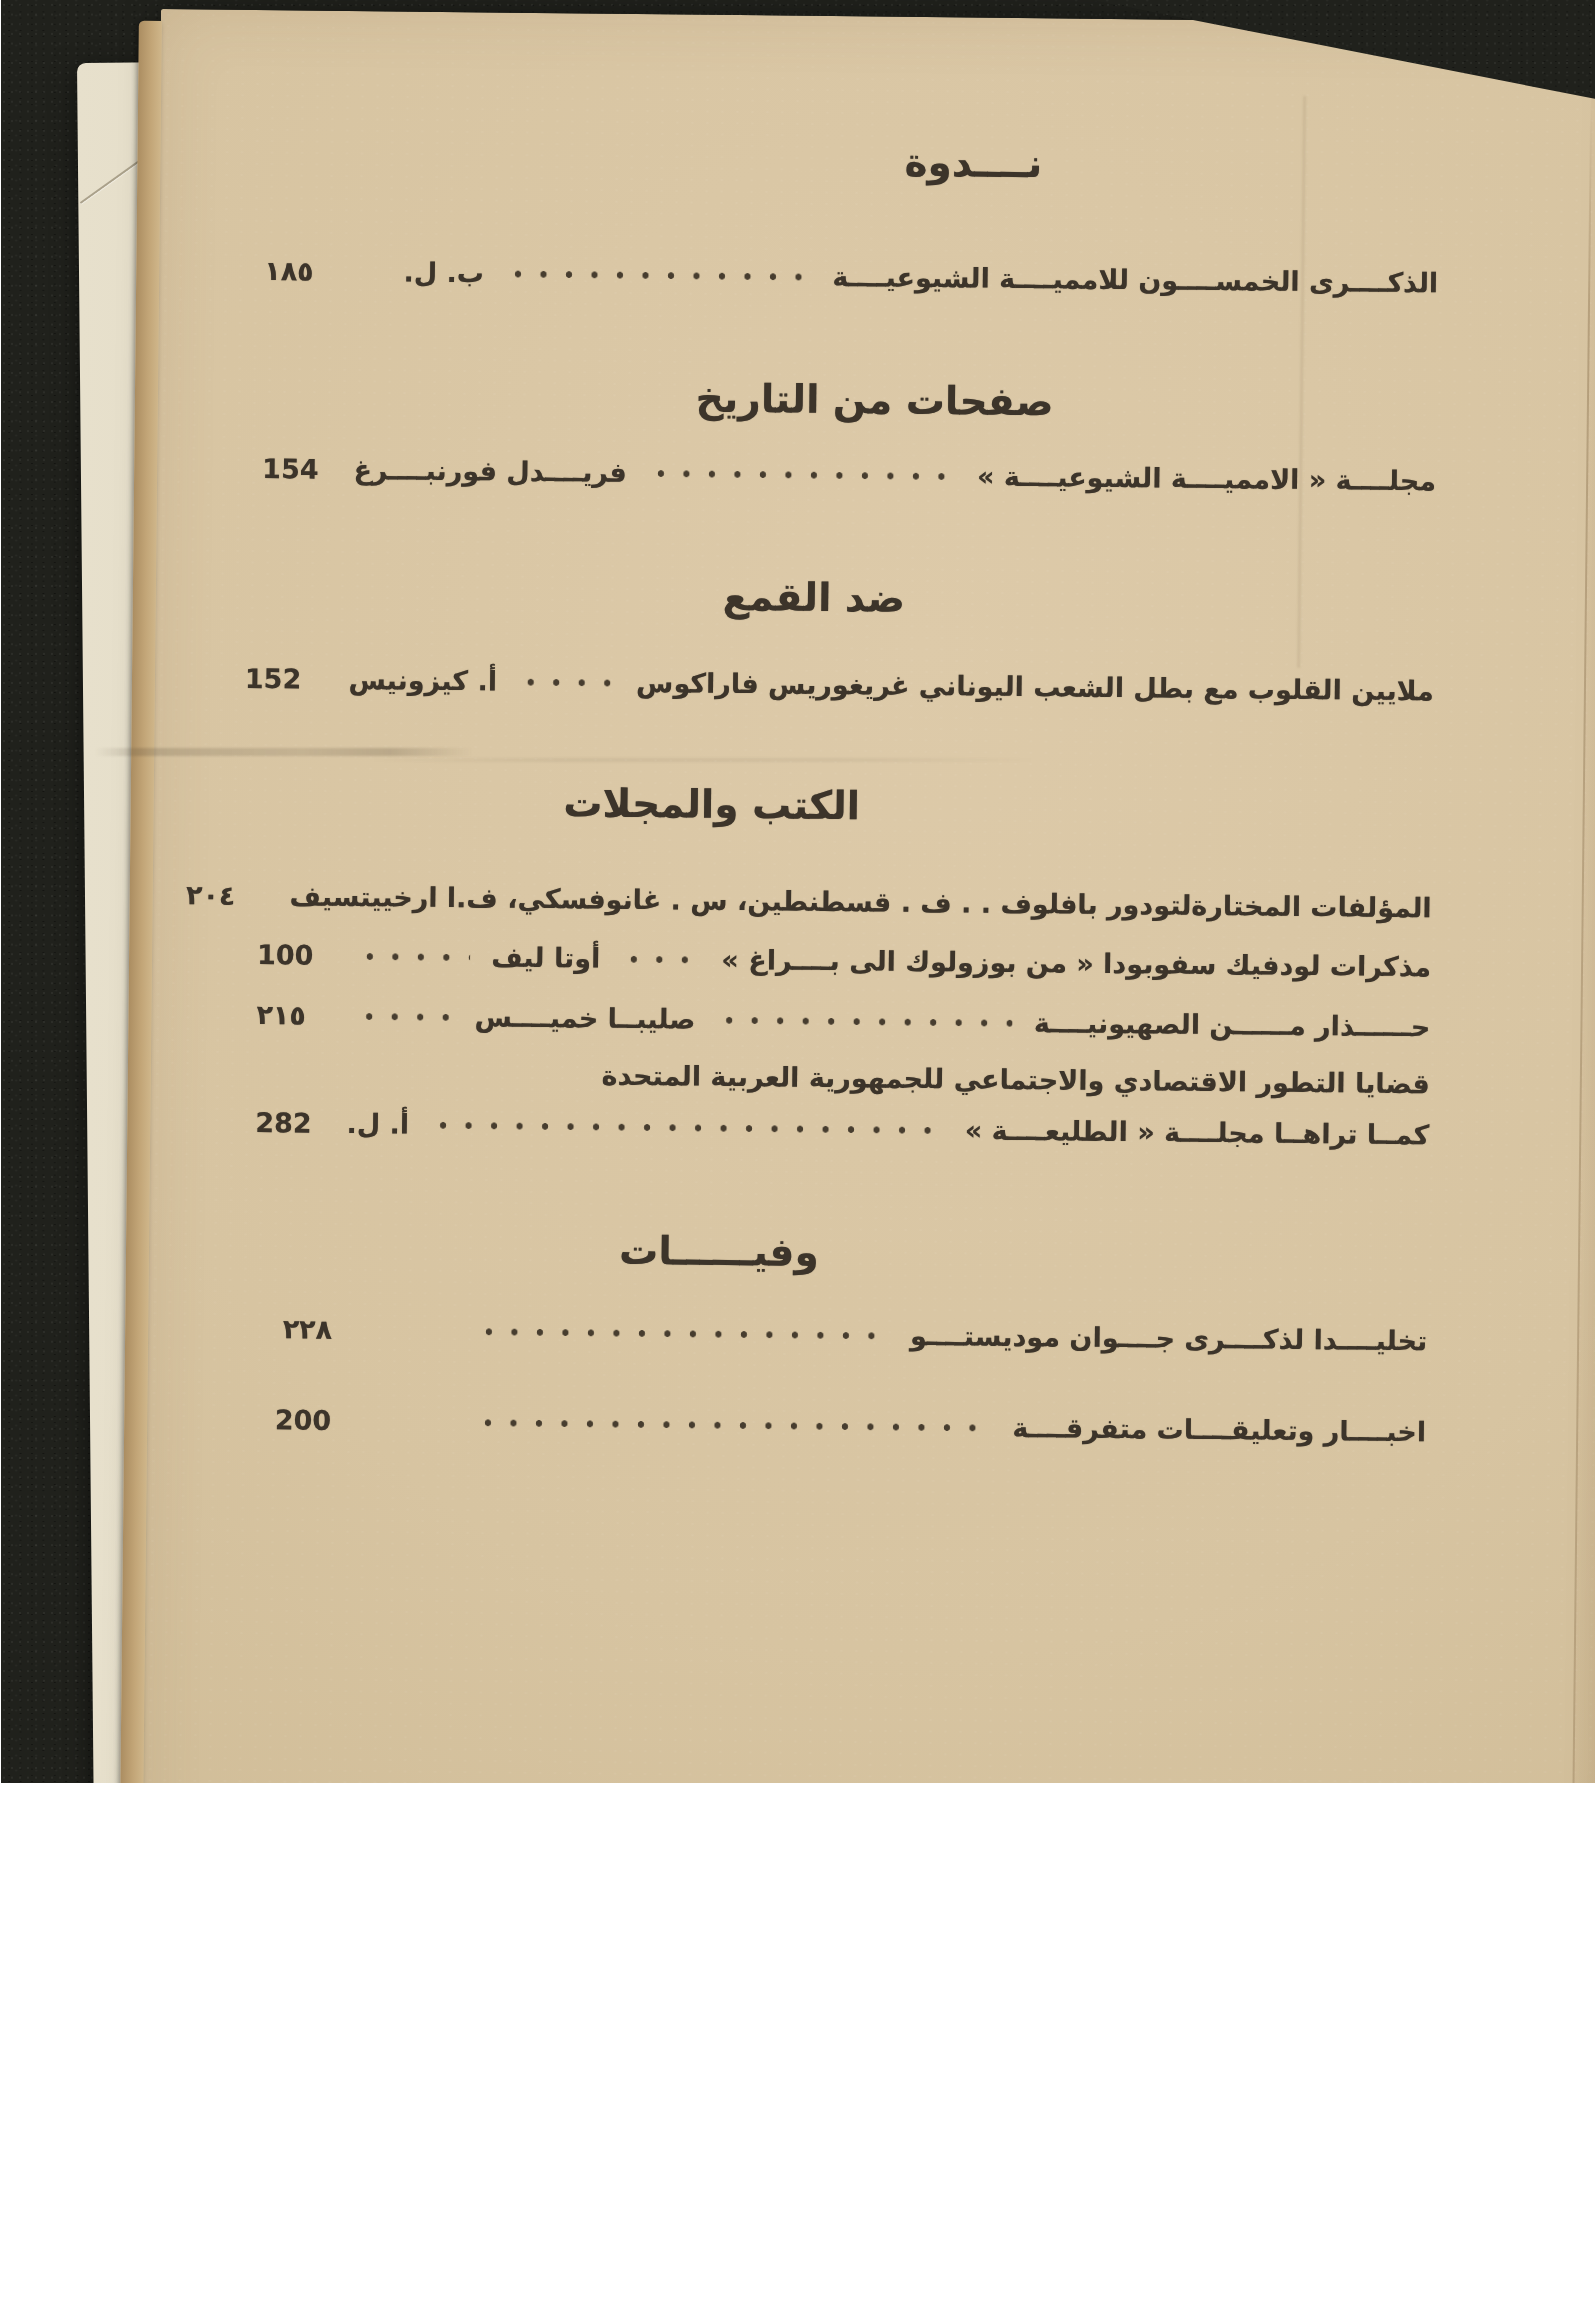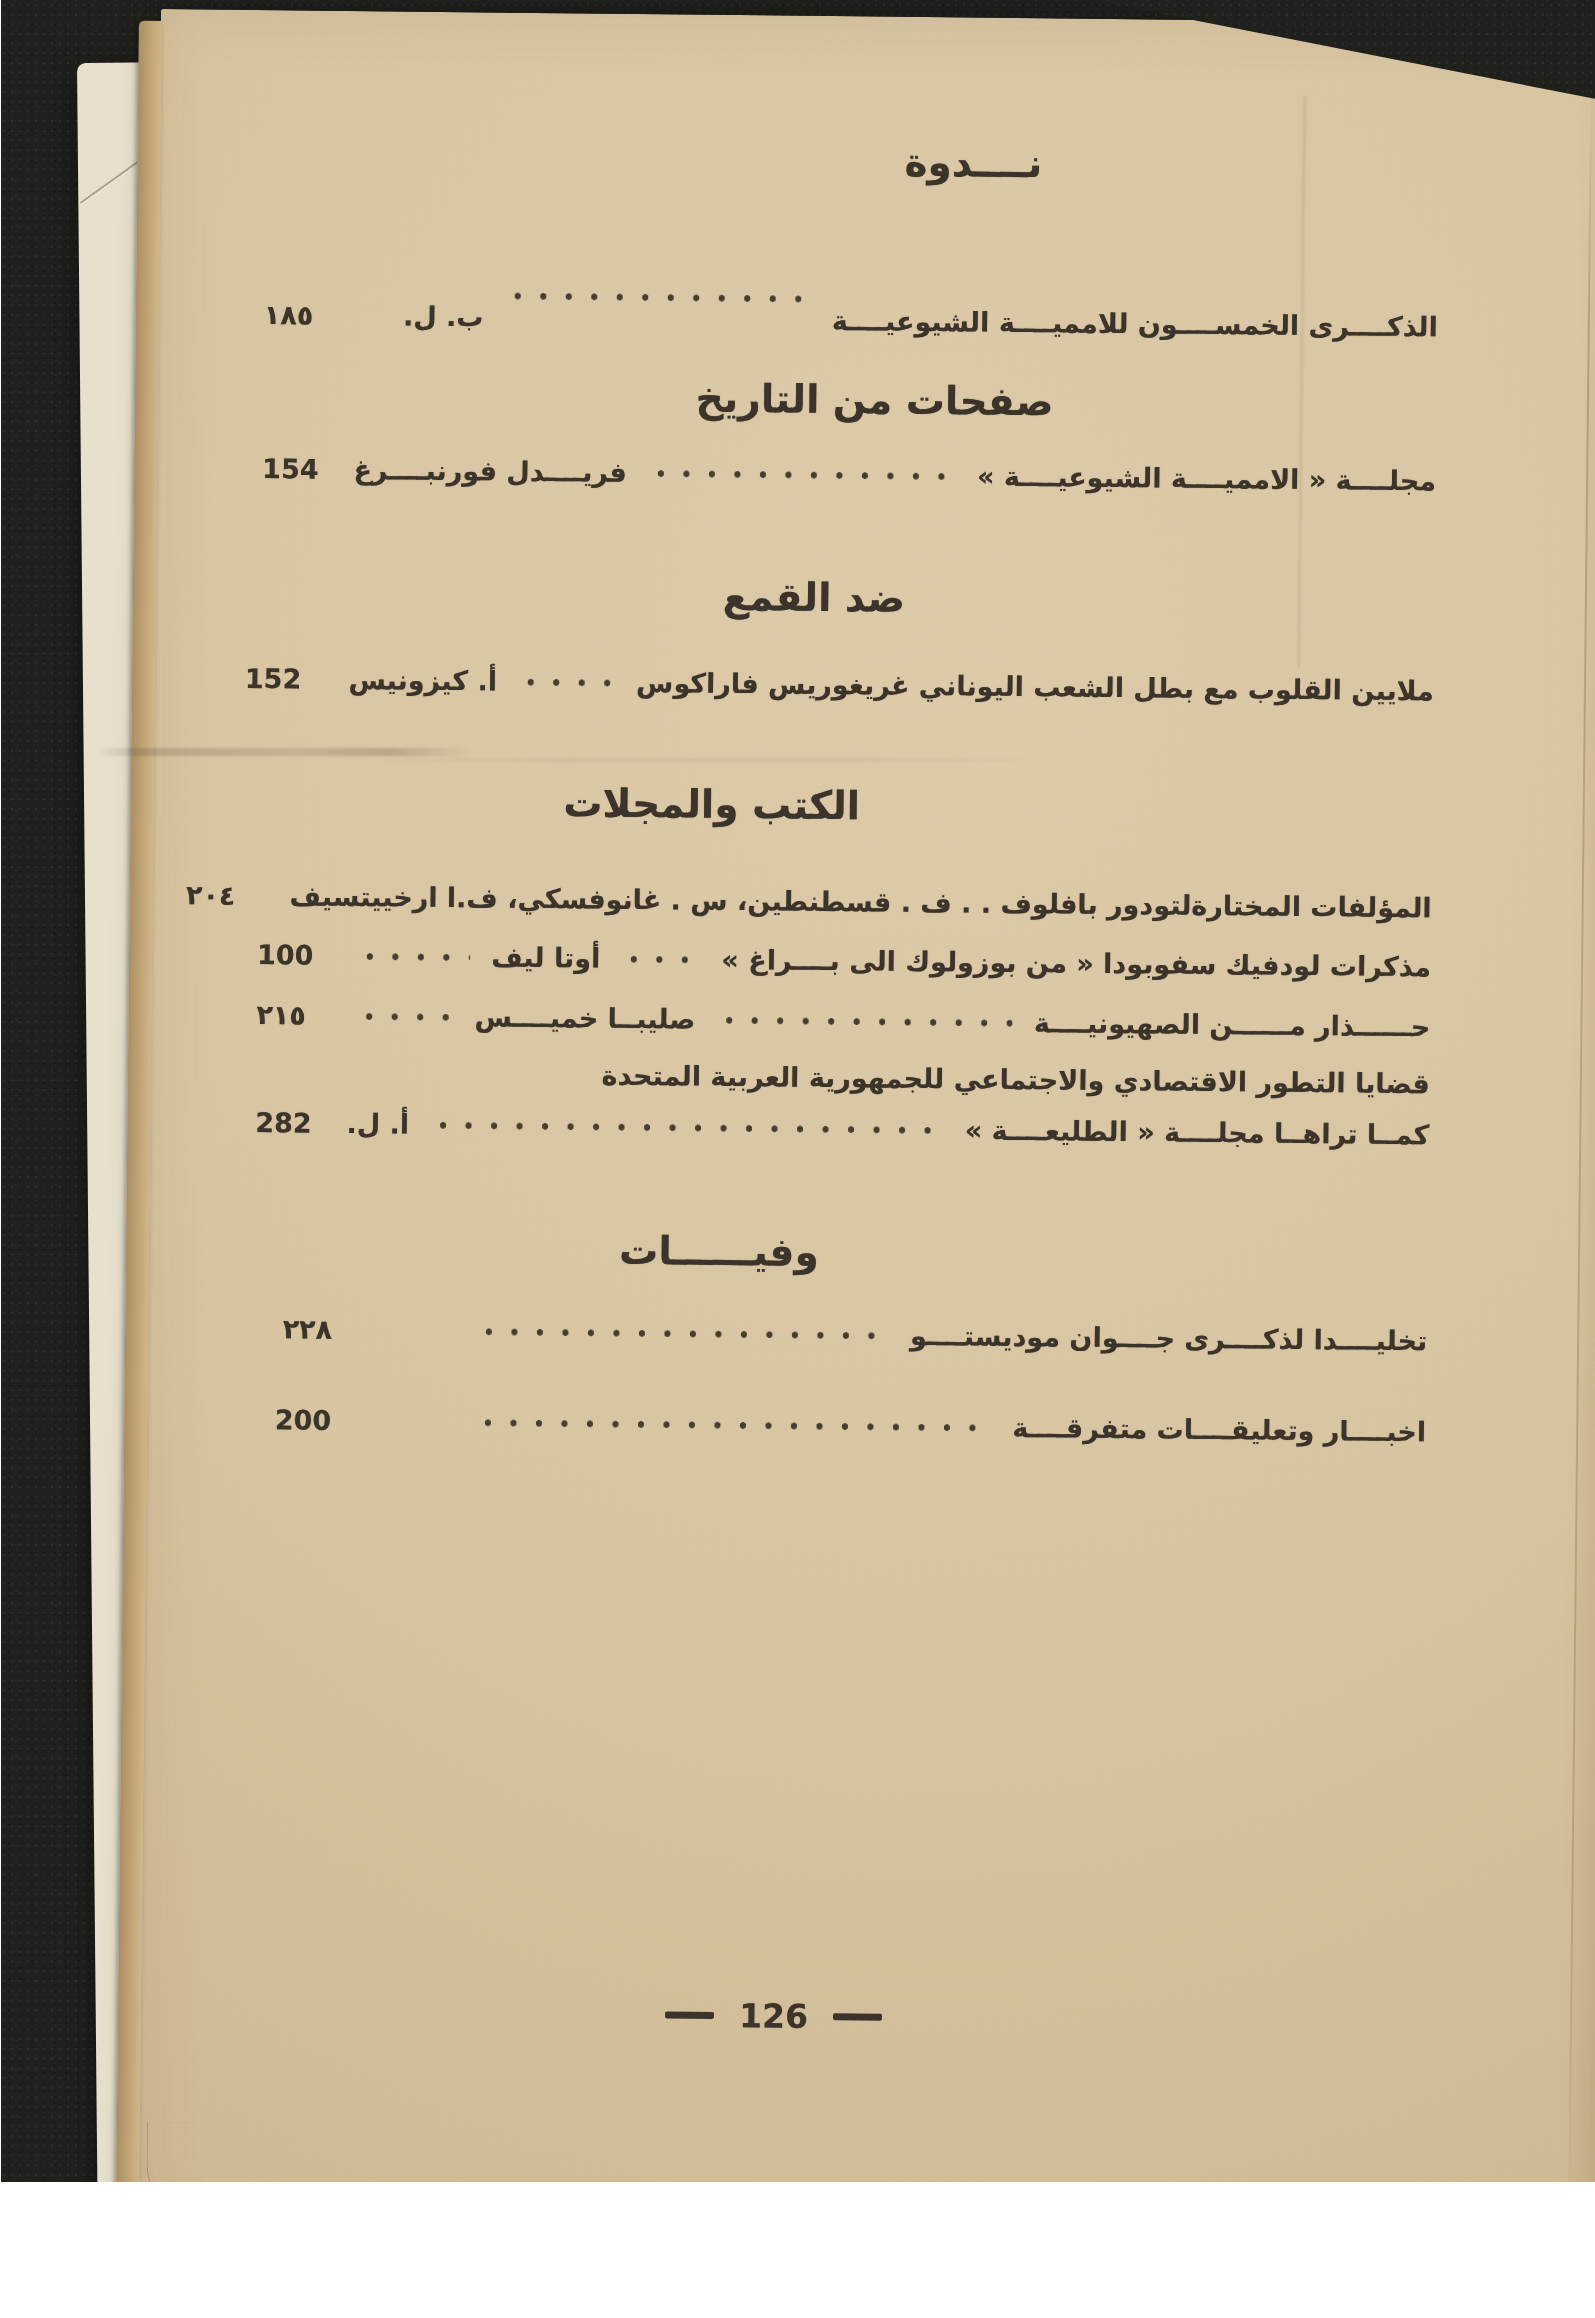--- a/index.html
+++ b/index.html
@@ -1,21 +1,21 @@
 <!DOCTYPE html>
 <html lang="ar" dir="rtl" style="font-size:14px"><head>
 <meta charset="utf-8">
 <style>
   html,body{margin:0;padding:0;}
   body{
     width:1596px;height:2319px;overflow:hidden;
     font-family:"DejaVu Sans",sans-serif;
   }
   .scene{
-    position:relative;width:1596px;height:2182px;overflow:hidden;
+    position:relative;width:1596px;height:1783px;overflow:hidden;
     background-color:#20211c;
     background-image:
       radial-gradient(rgba(255,255,255,.055) 0.9px, transparent 1.3px),
       radial-gradient(rgba(0,0,0,.38) 0.9px, transparent 1.2px),
       radial-gradient(rgba(255,255,255,.035) 1.1px, transparent 1.6px);
     background-size:8px 9.7px,11.4px 6.2px,20px 15px;
     background-position:0 0,3.5px 2.6px,6.2px 8px;
   }
   .noise-bg{
     background-color:#20211c;
@@ -111,21 +111,21 @@
   .spacer{flex:1 1 auto;}
   .dots{
     flex:1 1 auto;height:10.6px;align-self:center;margin:0 8.8px;
     background-image:radial-gradient(circle,#473d2f 2.9px, rgba(71,61,47,0) 3.5px);
     background-size:25.5px 10.6px;background-repeat:repeat-x;background-position:left center;
     min-width:17.6px;
   }
   .dots.fixed{flex:0 0 auto;}
   .w110{width:97px;} .w128{width:113px;}
   .pnum{flex:0 0 auto;min-width:79px;text-align:left;}
-  .gap-md{margin-inline-start:48px;margin-top:44px;}
+  .gap-md{margin-inline-start:48px;}
   .gap-lg{margin-inline-start:123px;text-align:right;}
   .footer{
     position:absolute;top:1981px;left:106px;right:317px;
     display:flex;direction:rtl;justify-content:center;align-items:center;gap:24.6px;
     font-size:33px;font-weight:bold;text-shadow:0 0 0.9px rgba(60,52,42,.5);
   }
   .dash{display:inline-block;width:49px;height:7px;background:#3c342a;border-radius:1.8px;}
 </style>
 </head>
 <body>

